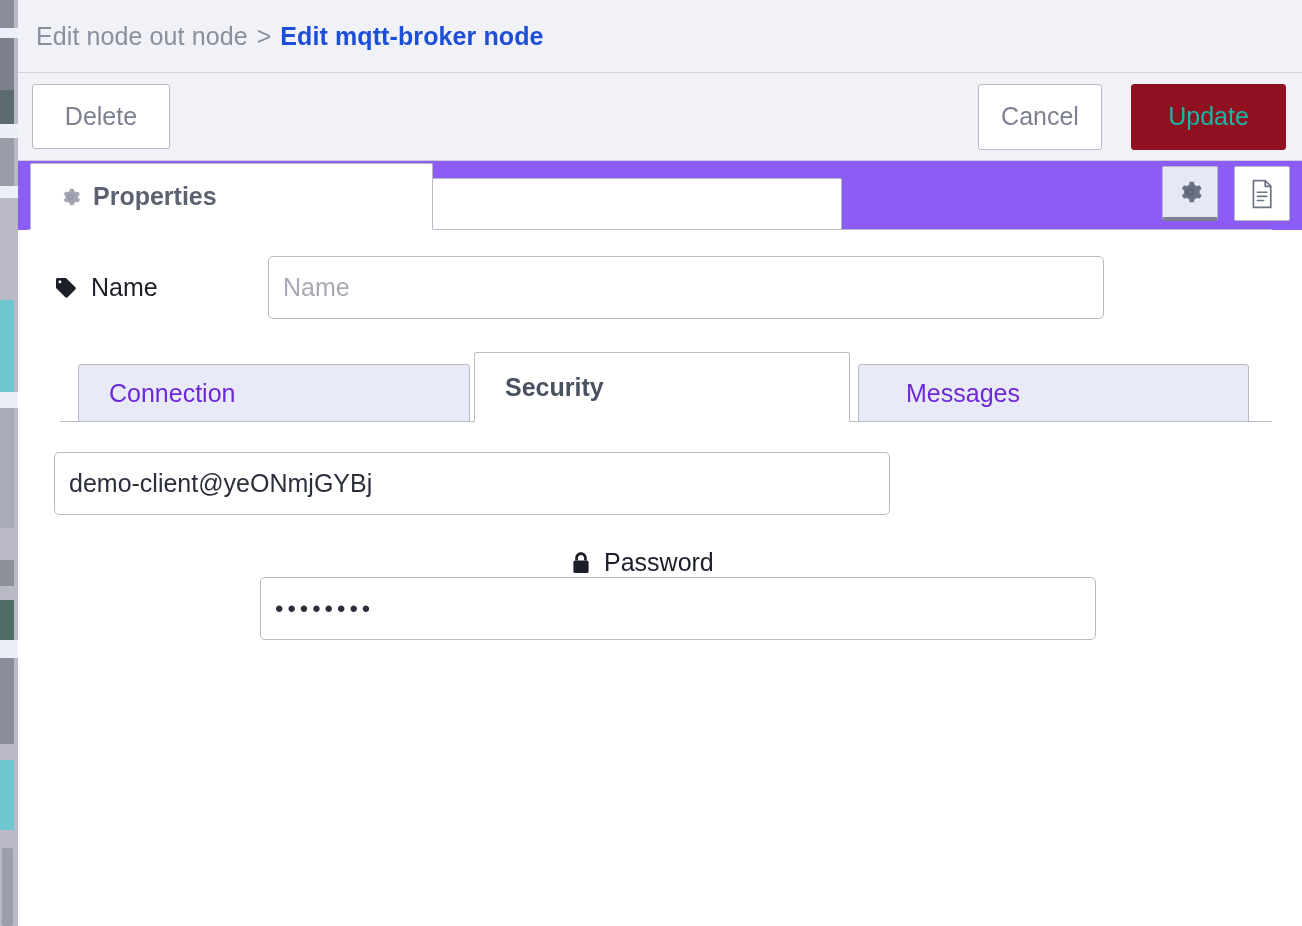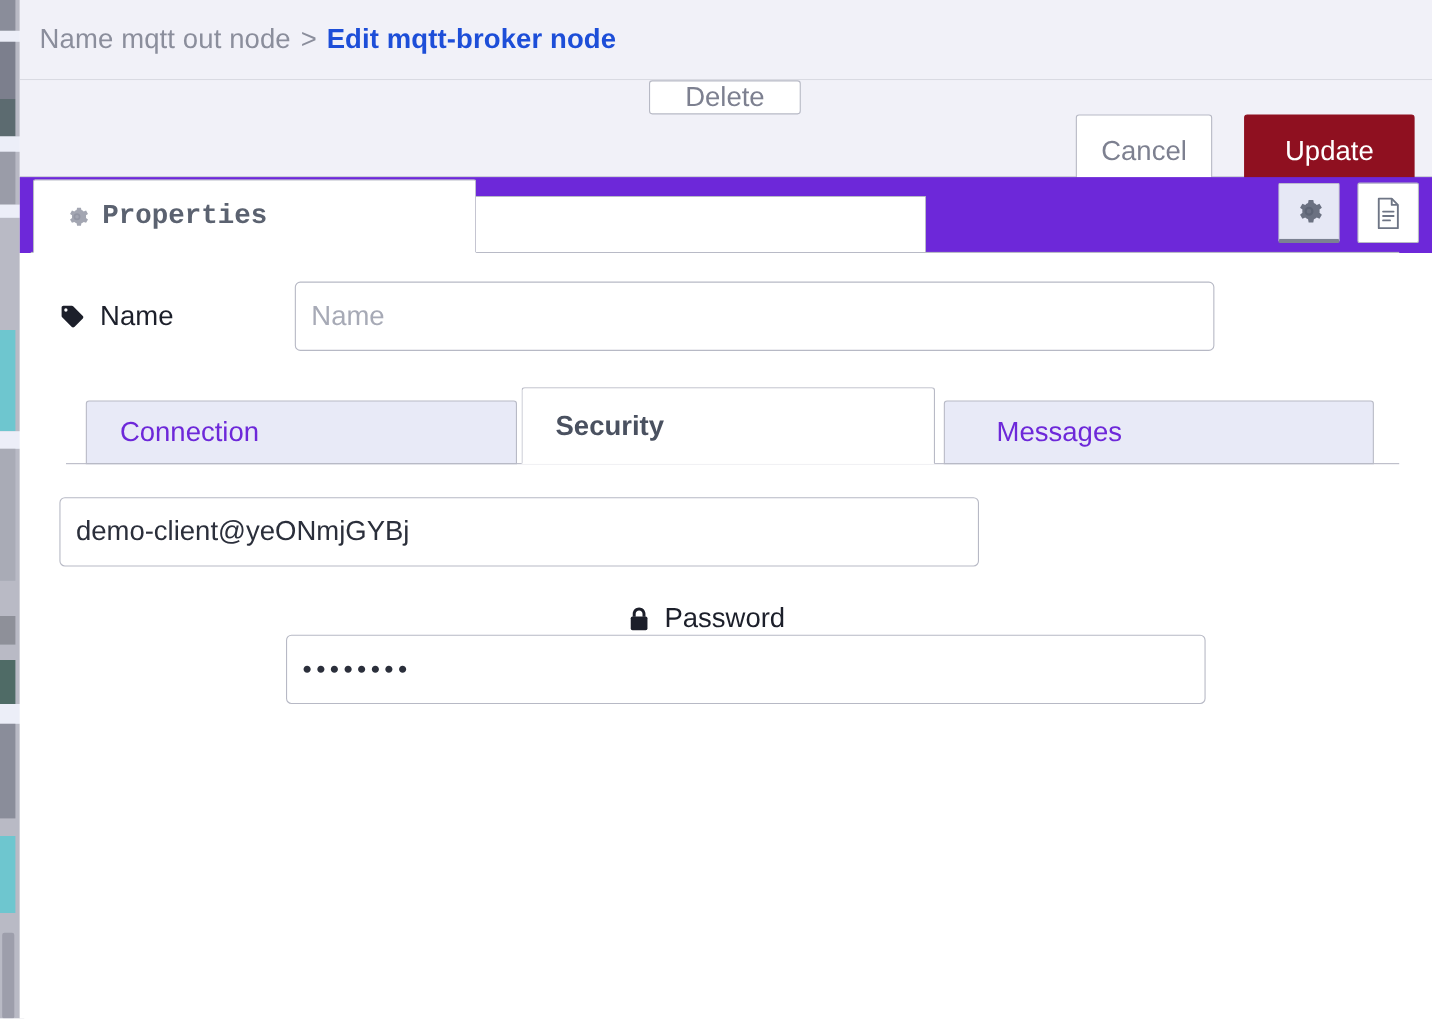--- a/index.html
+++ b/index.html
@@ -85,21 +85,20 @@
   
   #actionbar {
     height: 88px;
     background: #f1f1f8;
     border-bottom: 1px solid #cdced8;
     box-sizing: border-box;
     display: flex;
     align-items: center;
     padding: 0 16px 0 14px;
     position: relative;
-    flex-direction: column;
   }
   .btn {
     font-family: "Liberation Sans", sans-serif;
     font-size: 25px;
     cursor: pointer;
     box-sizing: border-box;
     display: flex;
     align-items: center;
     justify-content: center;
     border-radius: 3px;
@@ -122,31 +121,30 @@
     height: 66px;
     background: #ffffff;
     border: 1px solid #b7b9c5;
     color: #7d8090;
   }
   #update-button {
     width: 155px;
     height: 66px;
     background: #8f1020;
     border: 1px solid #8f1020;
-    color: #ffffff;
+    color: #14b8a6;
   }
 
   
   #tabrow {
     position: relative;
     height: 69px;
-    background: #6d28d9;
+    background: #8b5cf6;
     display: flex;
     align-items: flex-end;
-    font-family: Liberation Mono, monospace;
   }
   #tabrow-underline {
     position: absolute;
     left: 10px;
     right: 30px;
     bottom: 0;
     height: 1px;
     background: #b8bac6;
   }
   #tab-properties {
@@ -321,21 +319,21 @@
   <div class="pal-gap" style="top:640px; height:18px;"></div>
   <div class="pal-strip" style="top:658px; height:86px; background:#8a8d9a;"></div>
   <div class="pal-strip" style="top:760px; height:70px; background:#6ec6cf;"></div>
   <div id="backdrop-scrollbar"></div>
 </div>
 
 <div id="dialog">
 
   <div id="header">
     <div style="display:flex;align-items:center;">
-      <span class="crumb">Name mqtt out node</span>
+      <span class="crumb">Edit node out node</span>
       <span class="crumb-sep">&gt;</span>
       <span class="crumb-current">Edit mqtt-broker node</span>
     </div>
   </div>
 
   <div id="actionbar">
     <div class="btn" id="delete-button">Delete</div>
     <div id="right-buttons">
       <div class="btn" id="cancel-button">Cancel</div>
       <div class="btn" id="update-button">Update</div>

